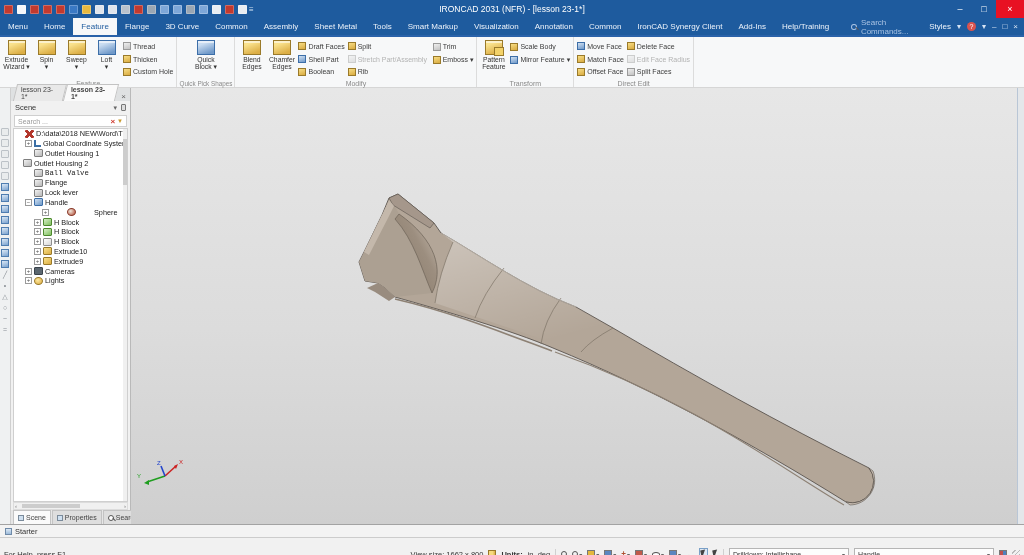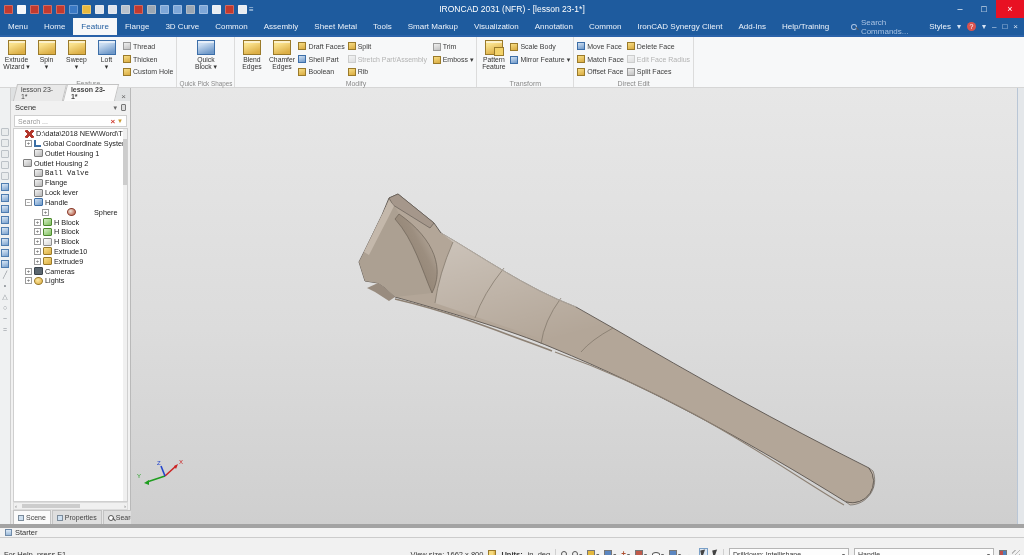--- a/index.html
+++ b/index.html
@@ -90,21 +90,21 @@
   .ptab.active { background:#fafafa; }
   .pti { width:6px; height:6px; border:1px solid #7a8a9a; background:#cfe0f0; }
   .pti.mag { border-radius:50%; background:#fff; }
 
   
   .viewport { width:886px; height:436px; background:linear-gradient(180deg,#e7e7e7 0%,#dcdcdc 55%,#cfcfcf 100%); position:relative; }
   .rightedge { width:7px; background:#e4e7ea; border-left:1px solid #b9c6d6; }
   .triad { position:absolute; left:4px; bottom:32px; }
 
   
-  .starterrow { height:13px; background:#f3f3f3; border-top:4px solid #a3a3a3; display:flex; align-items:center; gap:3px; padding-left:5px; font-size:7.5px; color:#333; }
+  .starterrow { height:13px; background:#f3f3f3; border-top:1px solid #a3a3a3; display:flex; align-items:center; gap:3px; padding-left:5px; font-size:7.5px; color:#333; }
   .starter-ic { width:7px; height:7px; border:1px solid #6f8aa8; background:linear-gradient(180deg,#dce9f6,#9dbbda); }
   .statusbar { height:33px; background:#f1f1f1; border-top:1px solid #cccccc; display:flex; align-items:center; font-size:7.5px; color:#333; padding:0 4px; }
   .st-right { margin-left:auto; display:flex; align-items:center; gap:5px; }
   .sep { width:1px; height:10px; background:#d0d0d0; }
   .ruler-ic { width:8px; height:8px; border:1px solid #9a7a2a; background:linear-gradient(90deg,#f6da7e 60%,#dcae45); }
   .sticon { display:flex; align-items:center; gap:1px; }
   .sticon .bx { width:8px; height:8px; border:1px solid #777; }
   .sticon .caret { font-size:6px; color:#666; }
   .sticon.dis { opacity:.4; }
   .sticon.pressed { border:1px solid #7aa0c8; background:#dce8f5; padding:1px; }

